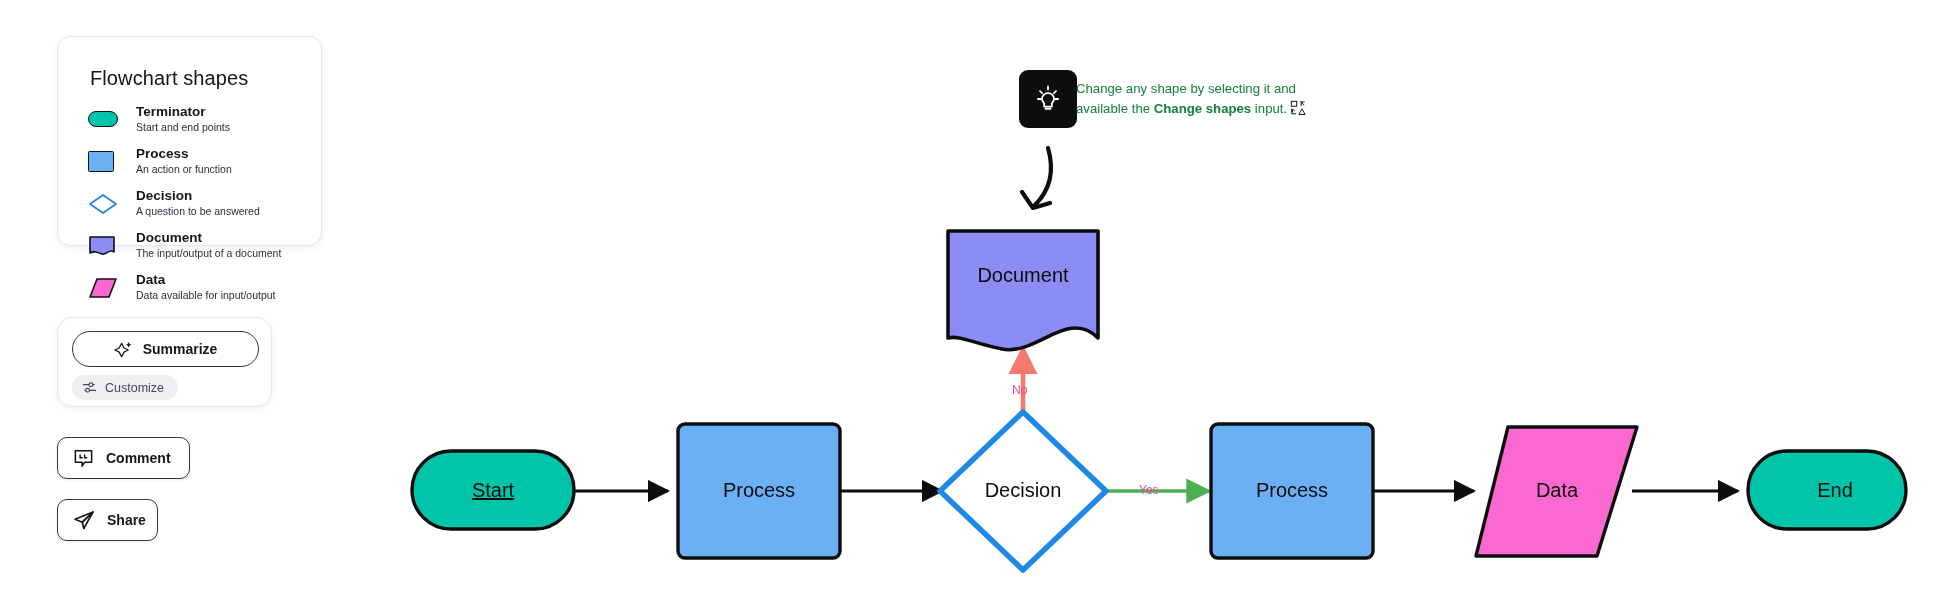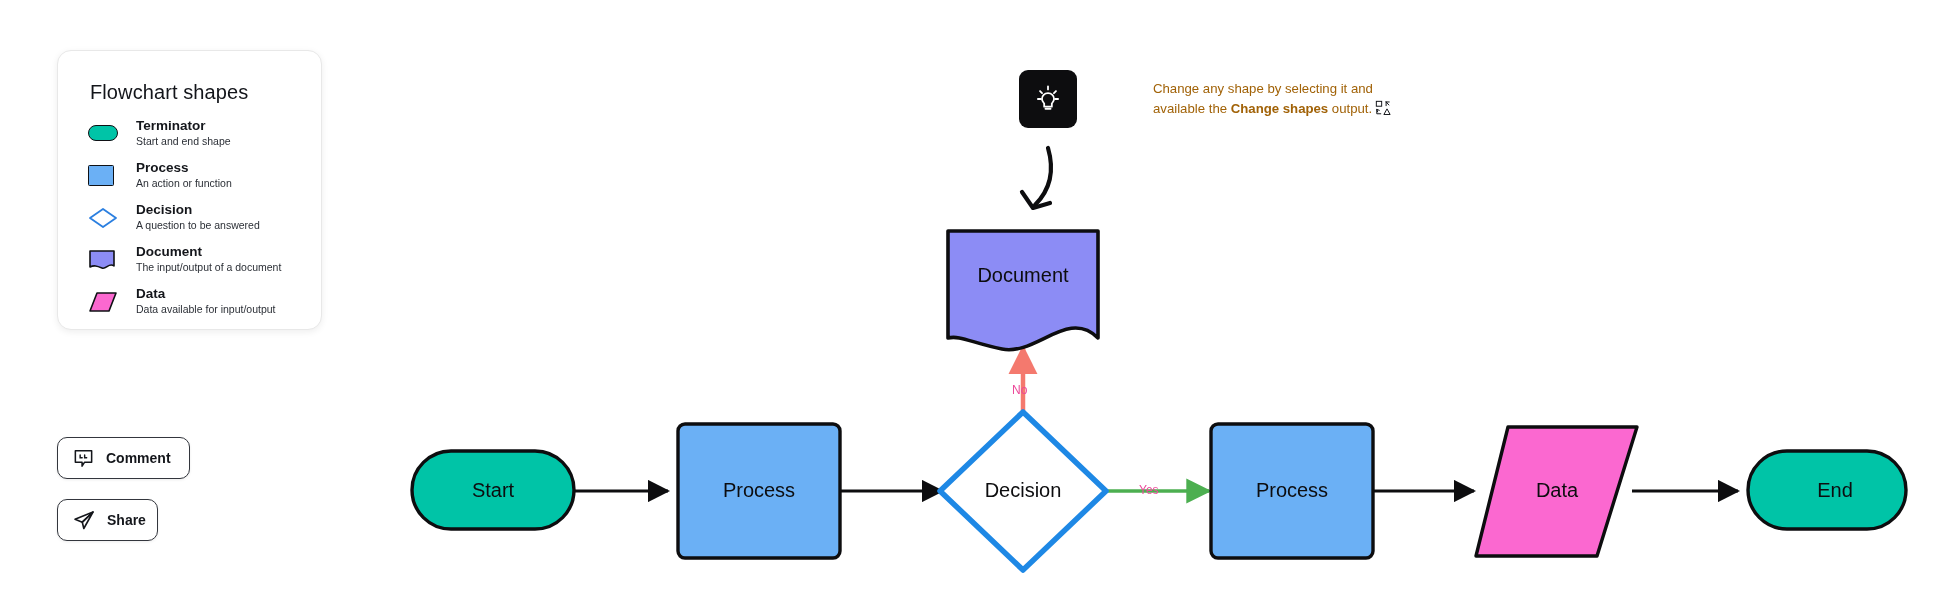--- a/index.html
+++ b/index.html
@@ -14,21 +14,21 @@
 
   
   .panel {
     position: absolute;
     background: #ffffff;
     border: 1px solid #e8e8e8;
     border-radius: 14px;
     box-shadow: 0 2px 7px rgba(0,0,0,0.07);
   }
 
-  #legend-panel { left: 57px; top: 50px; width: 265px; height: 280px; padding: 20px 22px 14px 30px; }
+  #legend-panel { left: 57px; top: 36px; width: 265px; height: 210px; padding: 20px 22px 14px 30px; }
   .legend-title {
     font-size: 20px; color: #13151a; font-weight: 400;
     margin: 10px 0 14px 2px; letter-spacing: .1px;
   }
   .legend-row { display: flex; align-items: flex-start; margin-bottom: 12px; }
   .legend-swatch { width: 34px; min-width: 34px; height: 26px; position: relative; margin-right: 14px; margin-top: 2px; }
   .legend-text { padding-top: 0px; }
   .legend-name { font-size: 13.5px; font-weight: bold; color: #14161b; line-height: 15px; }
   .legend-desc { font-size: 10.5px; color: #2b2f36; line-height: 14px; margin-top: 1px; }
 
@@ -70,22 +70,22 @@
   #share-btn   { left: 57px; top: 499px; width: 101px; height: 42px; padding-left: 14px; }
   .pill-label { font-size: 14px; font-weight: bold; color: #14161b; margin-left: 11px; }
 
   
   #tip-icon {
     position: absolute; left: 1019px; top: 70px; width: 58px; height: 58px;
     background: #0d0d0f; border-radius: 9px;
     display: flex; align-items: center; justify-content: center;
   }
   #tip-text {
-    position: absolute; left: 1153px; top: 79px; width: 245px;
-    font-size: 13.2px; line-height: 20px; color: #a16207;
+    position: absolute; left: 1076px; top: 79px; width: 245px;
+    font-size: 13.2px; line-height: 20px; color: #15803d;
   }
   #tip-text b { font-weight: bold; }
   .inline-shape-icon { display: inline-block; vertical-align: -3px; margin-left: 3px; }
 
   
   #flow { position: absolute; left: 0; top: 0; width: 1944px; height: 616px; }
   .node-label {
     position: absolute; color: #0d0d0f; font-size: 20px;
     text-align: center; white-space: nowrap;
     font-family: "Liberation Sans", sans-serif;
@@ -153,41 +153,41 @@
     <g>
       <rect x="1748" y="451" width="158" height="78" rx="39" ry="39" fill="#00C4A7" stroke="#0d0d0f" stroke-width="3.4"></rect>
     </g>
 
     <g>
       <path d="M 1048 148 C 1055 172 1050 190 1035 205" fill="none" stroke="#0d0d0f" stroke-width="4.2" stroke-linecap="round"></path>
       <path d="M 1022 192 L 1033 208 L 1050 203" fill="none" stroke="#0d0d0f" stroke-width="4.2" stroke-linecap="round" stroke-linejoin="round"></path>
     </g>
   </svg>
 
-  <div class="node-label" style="left:412px; top:479px; width:162px;">Start</div>
+  <div class="node-label" style="left:412px; top:479px; width:162px;text-decoration:underline;">Start</div>
   <div class="node-label" style="left:678px; top:479px; width:162px;">Process</div>
   <div class="node-label" style="left:942px; top:479px; width:162px;">Decision</div>
   <div class="node-label" style="left:948px; top:264px; width:150px;">Document</div>
   <div class="node-label" style="left:1211px; top:479px; width:162px;">Process</div>
   <div class="node-label" style="left:1476px; top:479px; width:162px;">Data</div>
   <div class="node-label" style="left:1748px; top:479px; width:158px;padding-left:16px;">End</div>
 
   <div class="edge-label" style="left:1012px; top:383px;">No</div>
   <div class="edge-label" style="left:1139px; top:483px;">Yes</div>
 
   <div class="panel" id="legend-panel">
     <div class="legend-title">Flowchart shapes</div>
 
     <div class="legend-row">
       <div class="legend-swatch">
         <div class="sw-terminator"></div>
       </div>
       <div class="legend-text">
         <div class="legend-name">Terminator</div>
-        <div class="legend-desc">Start and end shape</div>
+        <div class="legend-desc">Start and end points</div>
       </div>
     </div>
 
     <div class="legend-row">
       <div class="legend-swatch">
         <div class="sw-process"></div>
       </div>
       <div class="legend-text">
         <div class="legend-name">Process</div>
         <div class="legend-desc">An action or function</div>
@@ -224,20 +224,38 @@
             <path d="M9 2 L28 2 L21 20 L2 20 Z" fill="#FB68D0" stroke="#0f1115" stroke-width="1.6" stroke-linejoin="round"></path>
           </svg>
       </div>
       <div class="legend-text">
         <div class="legend-name">Data</div>
         <div class="legend-desc">Data available for input/output</div>
       </div>
     </div>
   </div>
 
+  <div class="panel" id="ai-panel">
+    <div class="summarize-btn">
+      <svg width="19" height="19" viewBox="0 0 20 20">
+        <path d="M8 3.5 L10.6 8.4 L15 10.6 L10.6 12.8 L8 17.6 L5.4 12.8 L1 10.6 L5.4 8.4 Z" fill="none" stroke="#14161b" stroke-width="1.3" stroke-linejoin="round"></path>
+        <path d="M15.4 2.2 L16.4 4.2 L18.4 5 L16.4 5.8 L15.4 7.8 L14.4 5.8 L12.4 5 L14.4 4.2 Z" fill="#14161b"></path>
+      </svg>
+      <span class="summarize-label">Summarize</span>
+    </div>
+    <div class="customize-chip">
+      <svg width="15" height="15" viewBox="0 0 16 16">
+        <line x1="1.5" y1="5" x2="13" y2="5" stroke="#464a52" stroke-width="1.3" stroke-linecap="round"></line>
+        <line x1="3" y1="11" x2="14.5" y2="11" stroke="#464a52" stroke-width="1.3" stroke-linecap="round"></line>
+        <circle cx="9.5" cy="5" r="2" fill="#fff" stroke="#464a52" stroke-width="1.3"></circle>
+        <circle cx="6" cy="11" r="2" fill="#fff" stroke="#464a52" stroke-width="1.3"></circle>
+      </svg>
+      <span class="customize-label">Customize</span>
+    </div>
+  </div>
 
   <div class="pill-btn" id="comment-btn">
     <svg width="23" height="23" viewBox="0 0 24 24">
       <path d="M3.5 4 L20.5 4 L20.5 16 L13 16 L10.5 20 L10.5 16 L3.5 16 Z" fill="none" stroke="#14161b" stroke-width="1.6" stroke-linejoin="round"></path>
       <path d="M8.5 8.3 L8.5 11.2 L10.6 11.2 M13.2 8.3 L13.2 11.2 L15.3 11.2" fill="none" stroke="#14161b" stroke-width="1.5" stroke-linecap="round"></path>
     </svg>
     <span class="pill-label">Comment</span>
   </div>
 
   <div class="pill-btn" id="share-btn">
@@ -255,21 +273,21 @@
       <line x1="16" y1="4.2" x2="16" y2="7" stroke="#ffffff" stroke-width="1.7" stroke-linecap="round"></line>
       <line x1="6.5" y1="16" x2="9.2" y2="16" stroke="#ffffff" stroke-width="1.7" stroke-linecap="round"></line>
       <line x1="22.8" y1="16" x2="25.5" y2="16" stroke="#ffffff" stroke-width="1.7" stroke-linecap="round"></line>
       <line x1="8.5" y1="8.5" x2="10.4" y2="10.4" stroke="#ffffff" stroke-width="1.7" stroke-linecap="round"></line>
       <line x1="23.5" y1="8.5" x2="21.6" y2="10.4" stroke="#ffffff" stroke-width="1.7" stroke-linecap="round"></line>
     </svg>
   </div>
 
   <div id="tip-text">
     <span>Change any shape by selecting it and</span><br>
-    <span>available the </span><b>Change shapes</b><span> output.</span><svg class="inline-shape-icon" width="16" height="16" viewBox="0 0 18 18">
+    <span>available the </span><b>Change shapes</b><span> input.</span><svg class="inline-shape-icon" width="16" height="16" viewBox="0 0 18 18">
       <rect x="1.5" y="1.5" width="6" height="5.5" fill="none" stroke="#111318" stroke-width="1.1"></rect>
       <path d="M16 2.2 L12.5 2.2 M12.5 2.2 L12.5 6.4 M12.5 2.2 L15.6 5.6" fill="none" stroke="#111318" stroke-width="1.1" stroke-linecap="round"></path>
       <path d="M2 10.5 L2 15.5 L6.5 15.5" fill="none" stroke="#111318" stroke-width="1.1" stroke-linecap="round"></path>
       <path d="M4.8 11.6 L2 10.5 L3 13.4" fill="none" stroke="#111318" stroke-width="1.1" stroke-linecap="round" stroke-linejoin="round"></path>
       <path d="M13.5 10 L17 16.3 L10 16.3 Z" fill="none" stroke="#111318" stroke-width="1.1" stroke-linejoin="round"></path>
     </svg>
   </div>
 
 </div>
 

